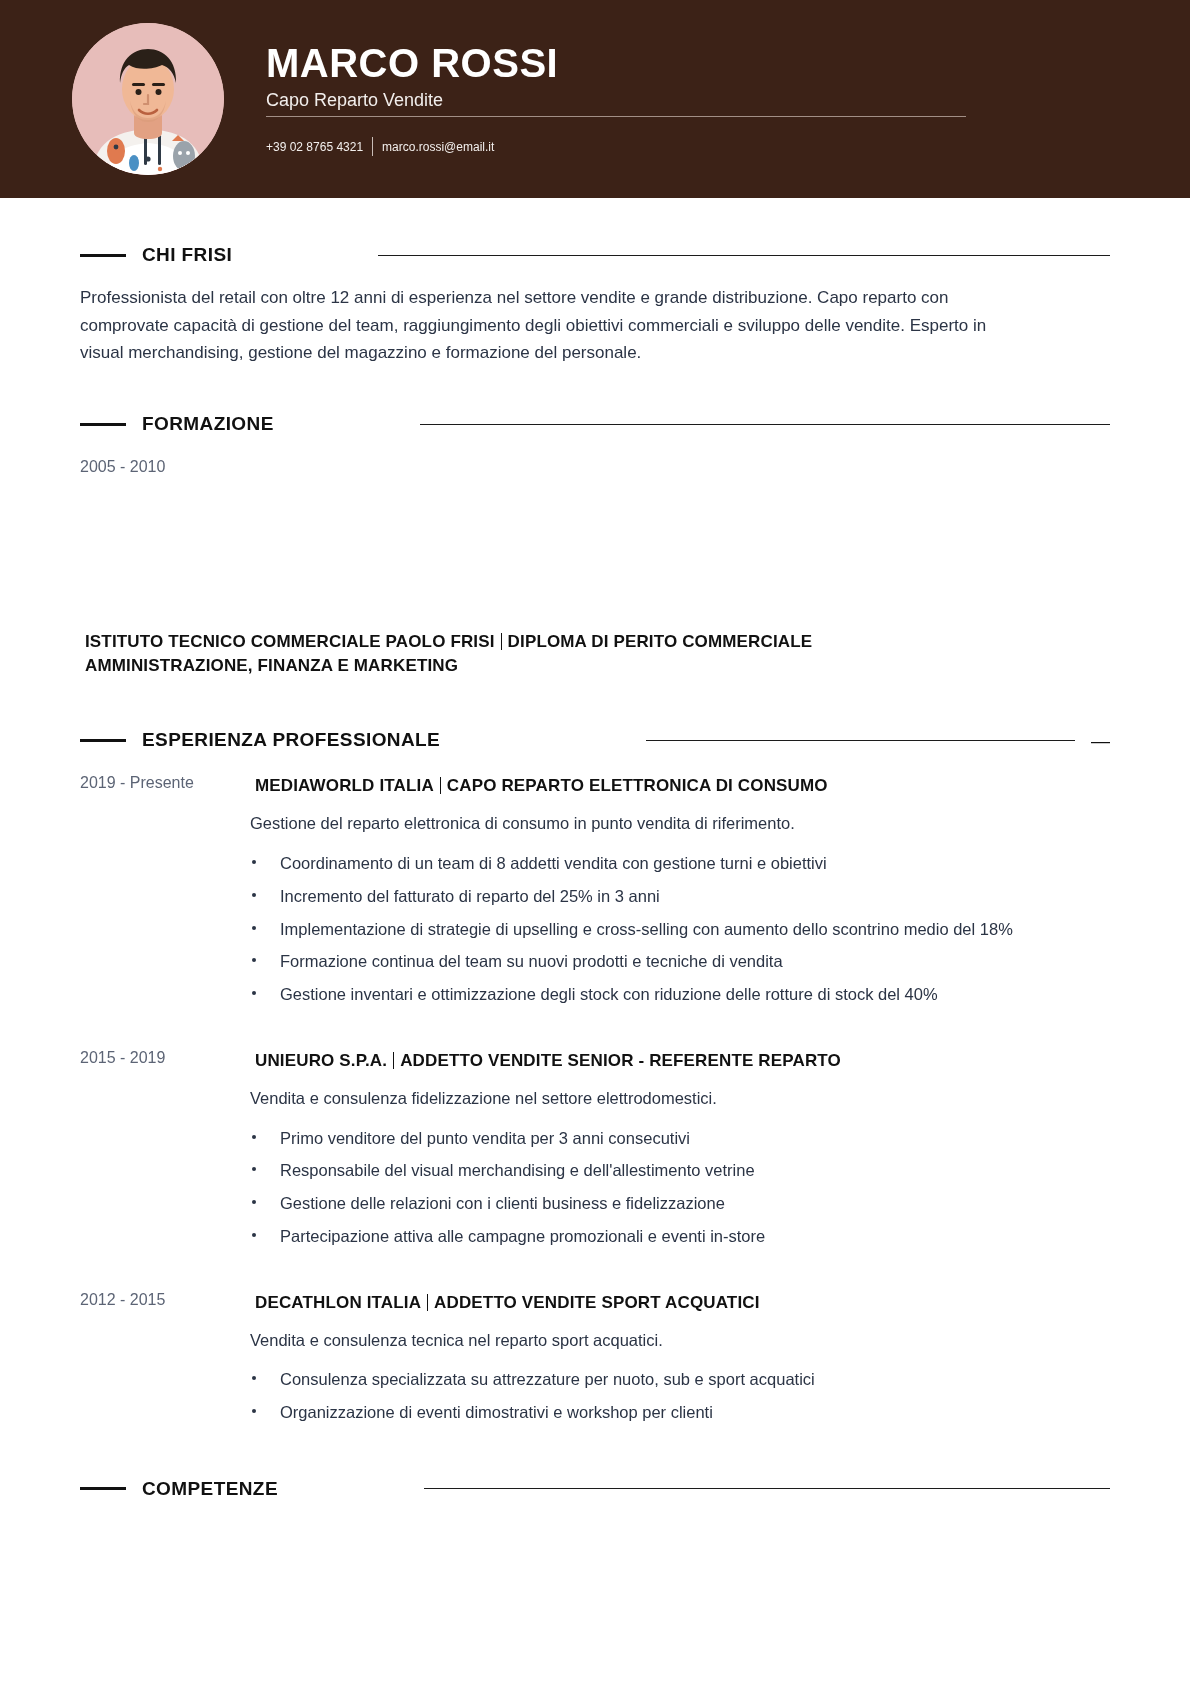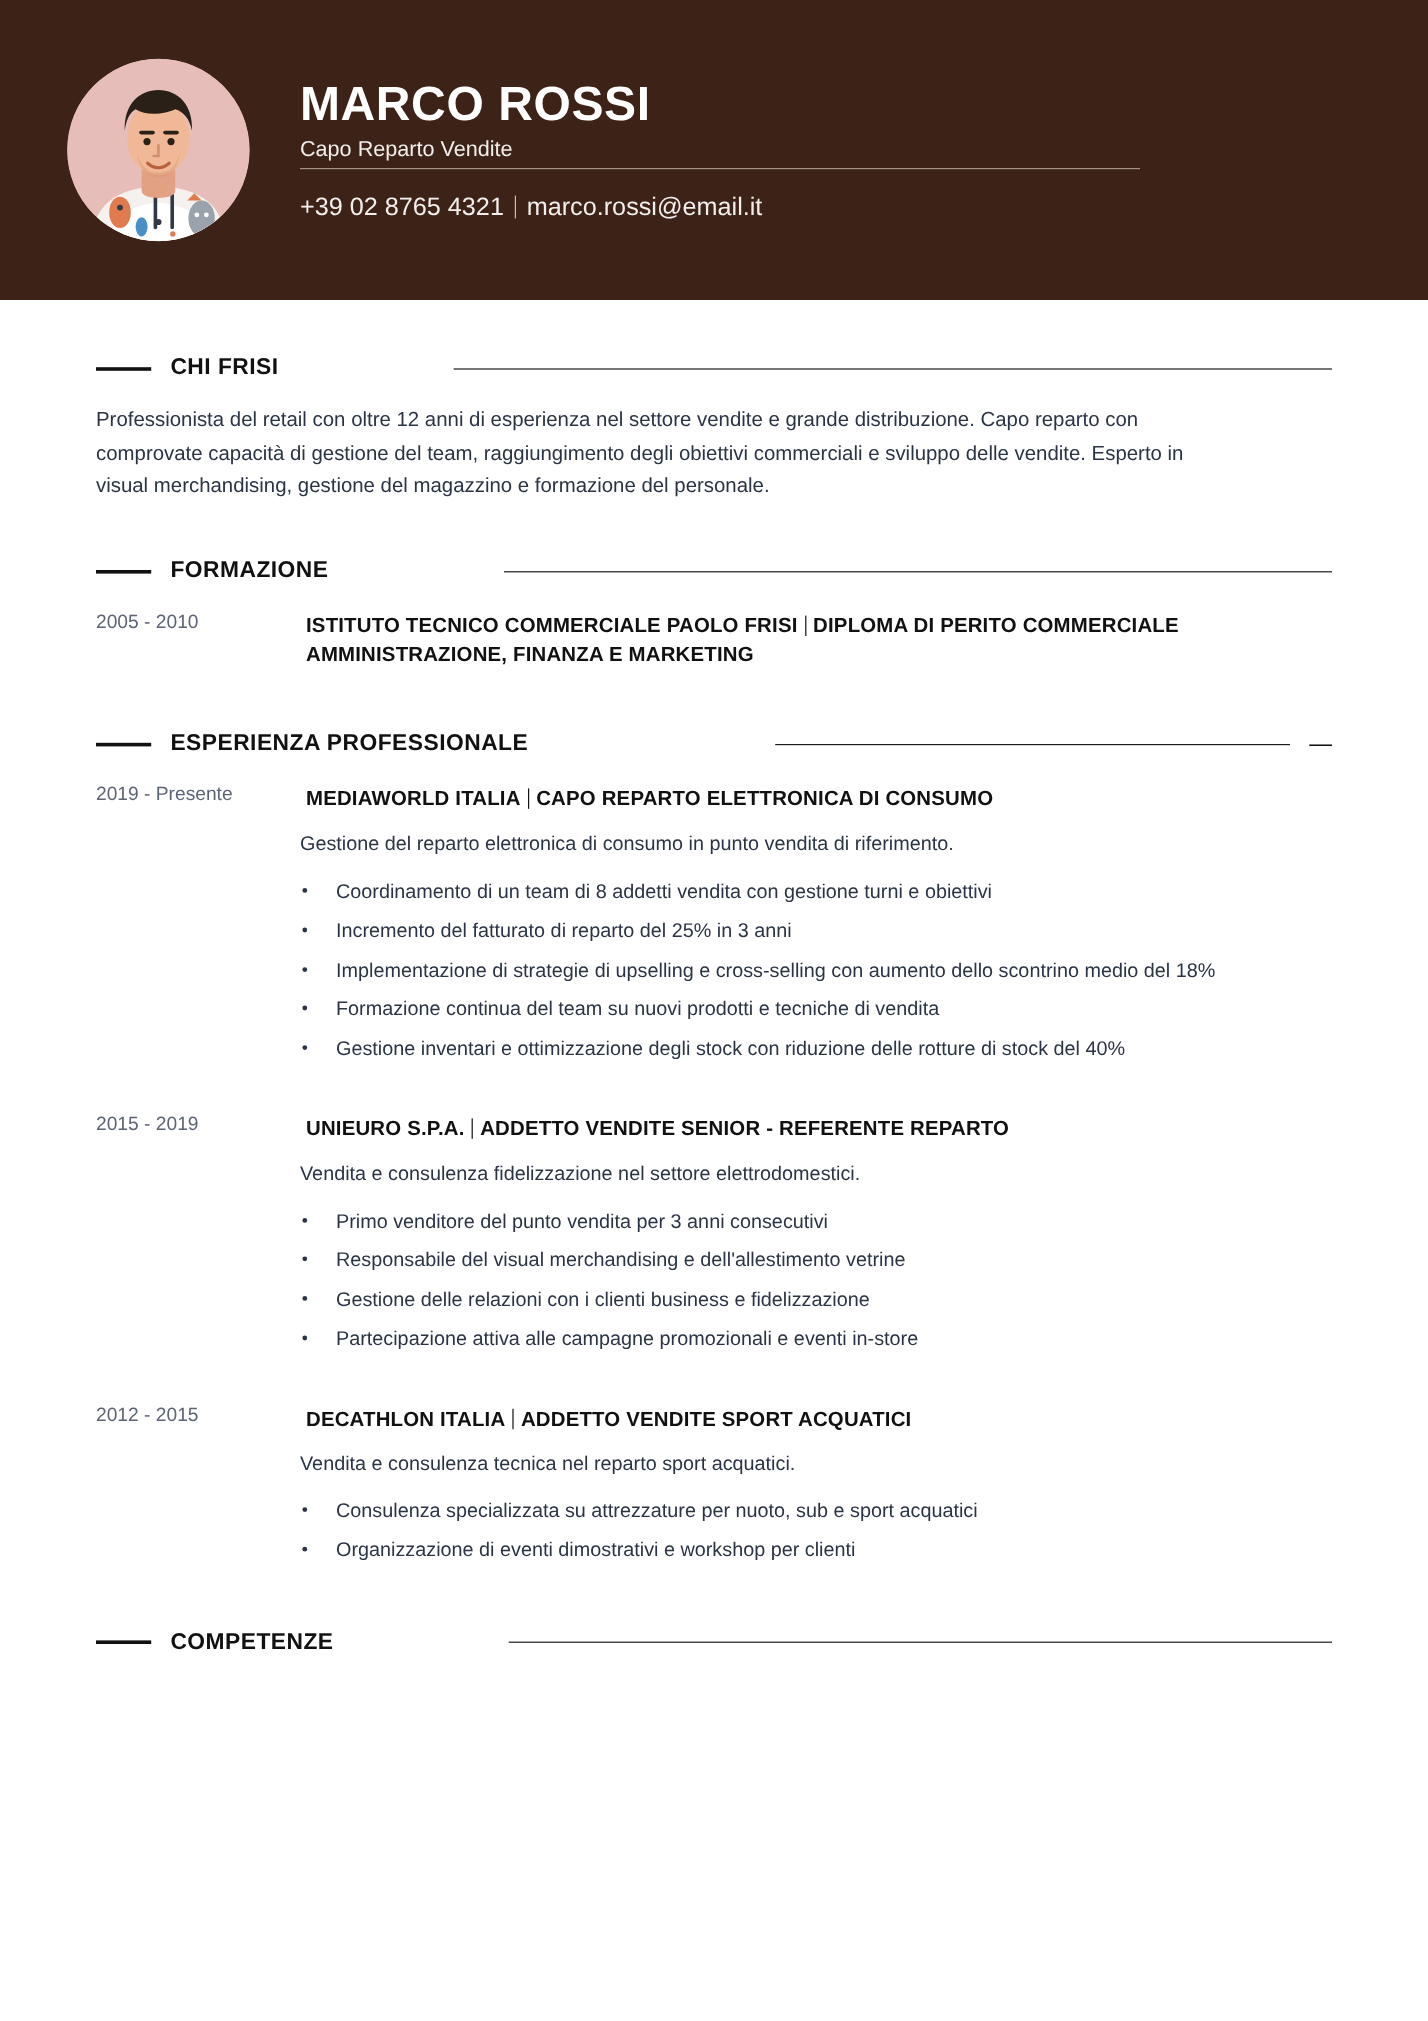--- a/index.html
+++ b/index.html
@@ -18,25 +18,25 @@
     position: relative;
     width: 1190px;
     height: 1684px;
     background: #ffffff;
     overflow: hidden;
   }
 
   
   .header {
     position: relative;
-    height: 250px;
+    height: 198px;
     background: #3c2217;
     display: flex;
     align-items: center;
-    padding-left: 56px;
+    padding-left: 72px;
     box-sizing: border-box;
   }
   .avatar {
     width: 152px;
     height: 152px;
     border-radius: 50%;
     overflow: hidden;
     flex: 0 0 auto;
     background: #e8bfbc;
     position: relative;
@@ -63,21 +63,21 @@
     font-weight: normal;
     margin: 0 0 5px 0;
   }
   .head-rule {
     height: 1px;
     background: #a28f86;
     width: 700px;
     margin-bottom: 20px;
   }
   .contact {
-    font-size: 21px;
+    font-size: 12px;
     color: #f3efed;
     display: flex;
     align-items: center;
     gap: 9px;
   }
   .contact .sep {
     display: inline-block;
     width: 1px;
     height: 19px;
     background: #c9bdb7;
@@ -179,21 +179,21 @@
     content: "";
     position: absolute;
     left: 2px;
     top: 10px;
     width: 4px;
     height: 4px;
     border-radius: 50%;
     background: #2b3445;
   }
 
-  .edu-entry { margin-bottom: 10px; }
+  .edu-entry { margin-bottom: 10px; flex-direction: column; }
   .edu-entry .org { max-width: 800px; }
 
   .minus-mark {
     color: #111;
     font-size: 19px;
     line-height: 1;
   }
 </style>
 </head>
 <body>

